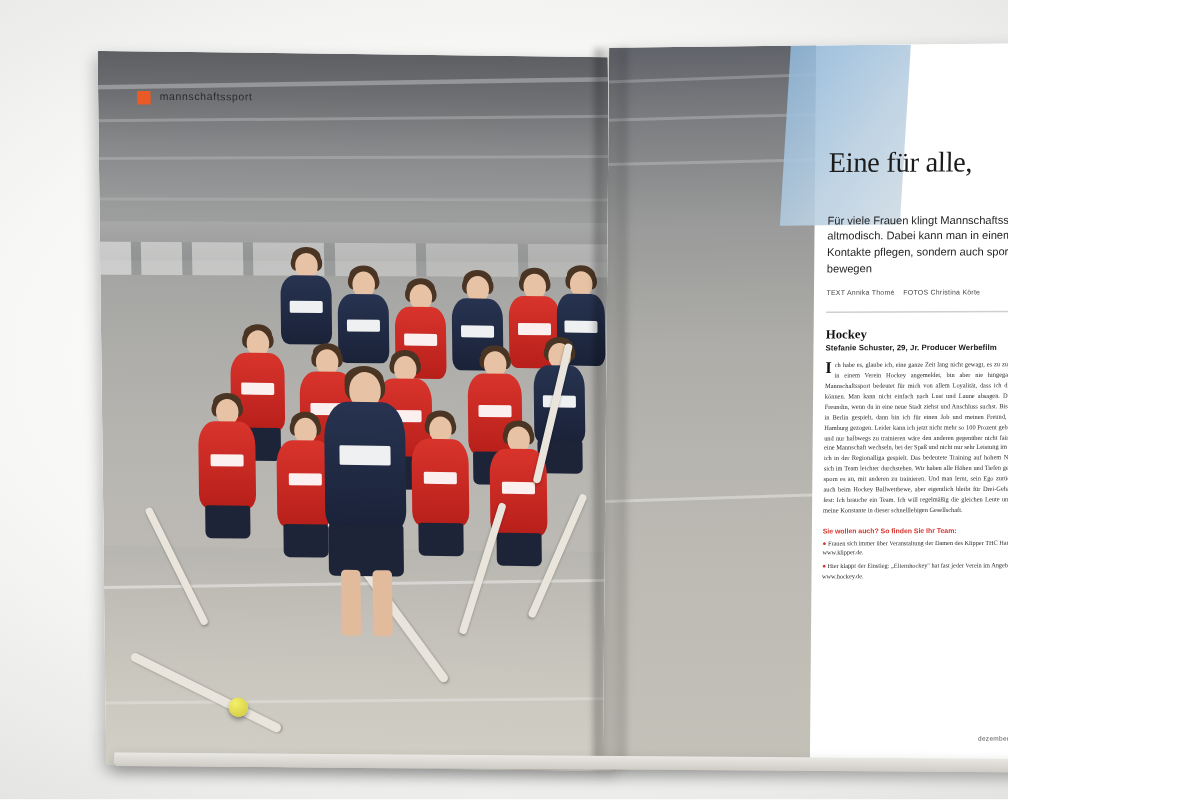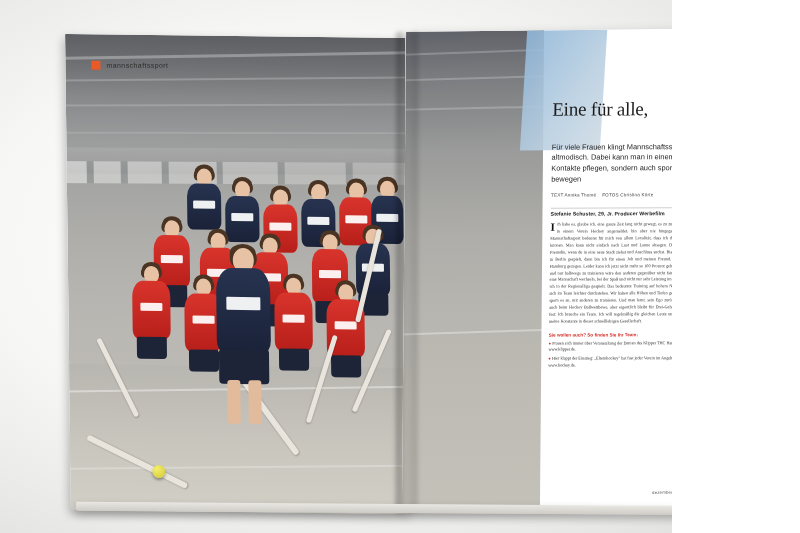--- a/index.html
+++ b/index.html
@@ -577,20 +577,21 @@
           <div class="credits">
             <span>TEXT</span>
             <span>Annika Thomé</span>
             &nbsp;&nbsp;
             <span>FOTOS</span>
             <span>Christina Körte</span>
           </div>
 
           <div class="rule"></div>
 
+          <div class="kicker">Hockey</div>
           <div class="subject">Stefanie Schuster, 29, Jr. Producer Werbefilm</div>
 
           <div class="bodytext">
             <span class="dropcap">I</span><span>ch habe es, glaube ich, eine ganze Zeit lang nicht gewagt, es zu zugeben: Ich habe schon zweimal in einem Verein Hockey angemeldet, bin aber nie hingegangen. Das war so atypisch. Mannschaftssport bedeutet für mich von allem Loyalität, dass ich die anderen auf einen verlassen können. Man kann nicht einfach nach Lust und Laune absagen. Dafür hat das Ganze sofort ein Freundin, wenn du in eine neue Stadt ziehst und Anschluss suchst. Bis vor zwei Jahren habe ich noch in Berlin gespielt, dann bin ich für einen Job und meinen Freund, auch ein Hockeyspieler, nach Hamburg gezogen. Leider kann ich jetzt nicht mehr so 100 Prozent geben. Mein Job fordert mich sehr, und nur halbwegs zu trainieren wäre den anderen gegenüber nicht fair. Deswegen werde ich wohl in eine Mannschaft wechseln, bei der Spaß und nicht nur sehr Leistung im Vordergrund steht. Früher habe ich in der Regionalliga gespielt. Das bedeutete Training auf hohem Niveau. Doch die Qualen liebes sich im Team leichter durchstehen. Wir haben alle Höhen und Tiefen gemeinsam durchlebt. Außerdem sporn es an, mit anderen zu trainieren. Und man lernt, sein Ego zurückzunehmen. Natürlich gibt es auch beim Hockey Ballwettbewe, aber eigentlich bleibt für Drei-Gehabe kein Platz. Für mich steht fest: Ich brauche ein Team. Ich will regelmäßig die gleichen Leute und genauen Ort treffen. Das ist meine Konstante in dieser schnelllebigen Gesellschaft.</span>
           </div>
 
           <div class="boxtitle">Sie wollen auch? So finden Sie Ihr Team:</div>
           <div class="bullets">
             <div class="b-item">
               <span class="dot">●</span>

